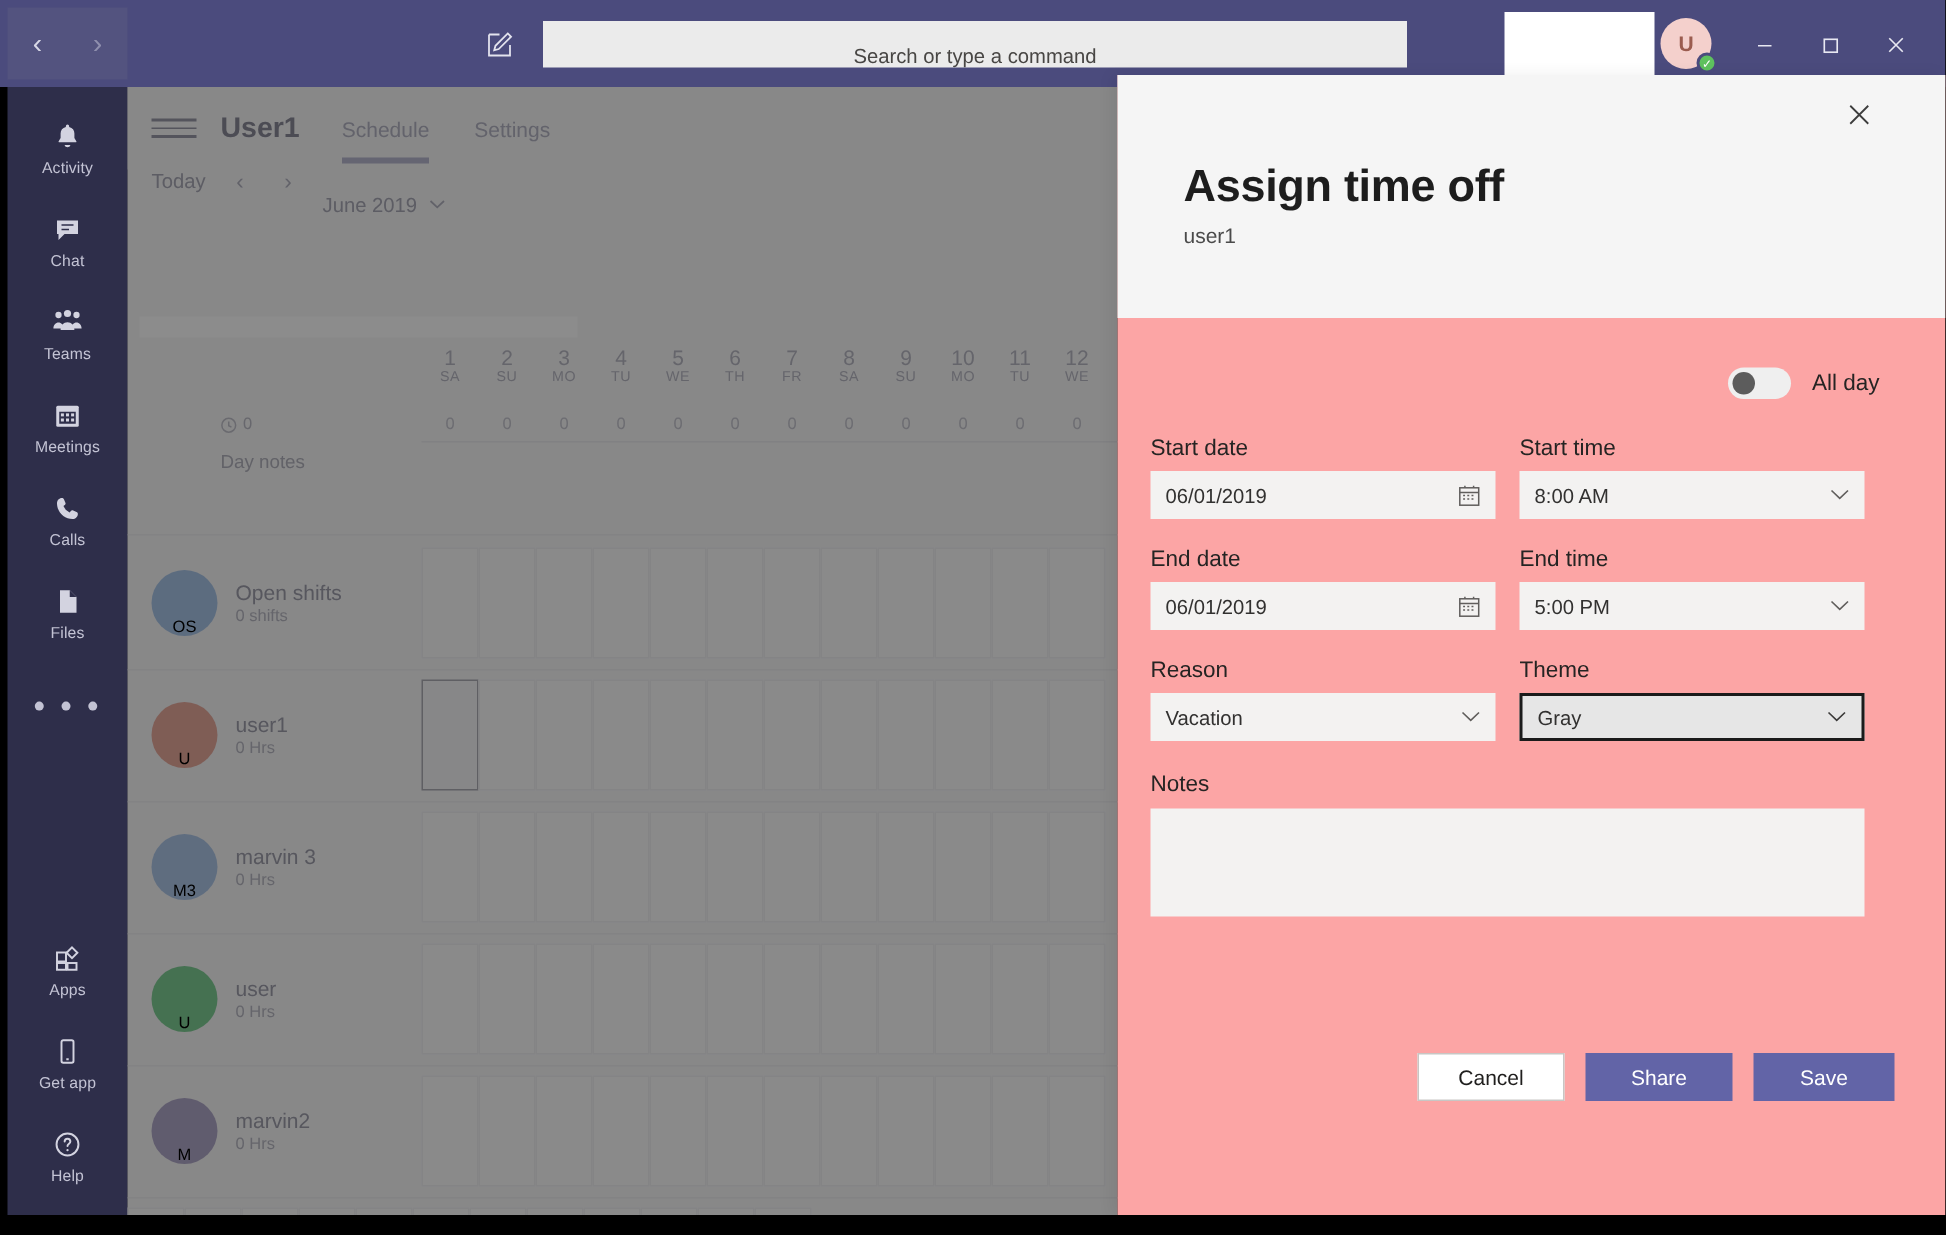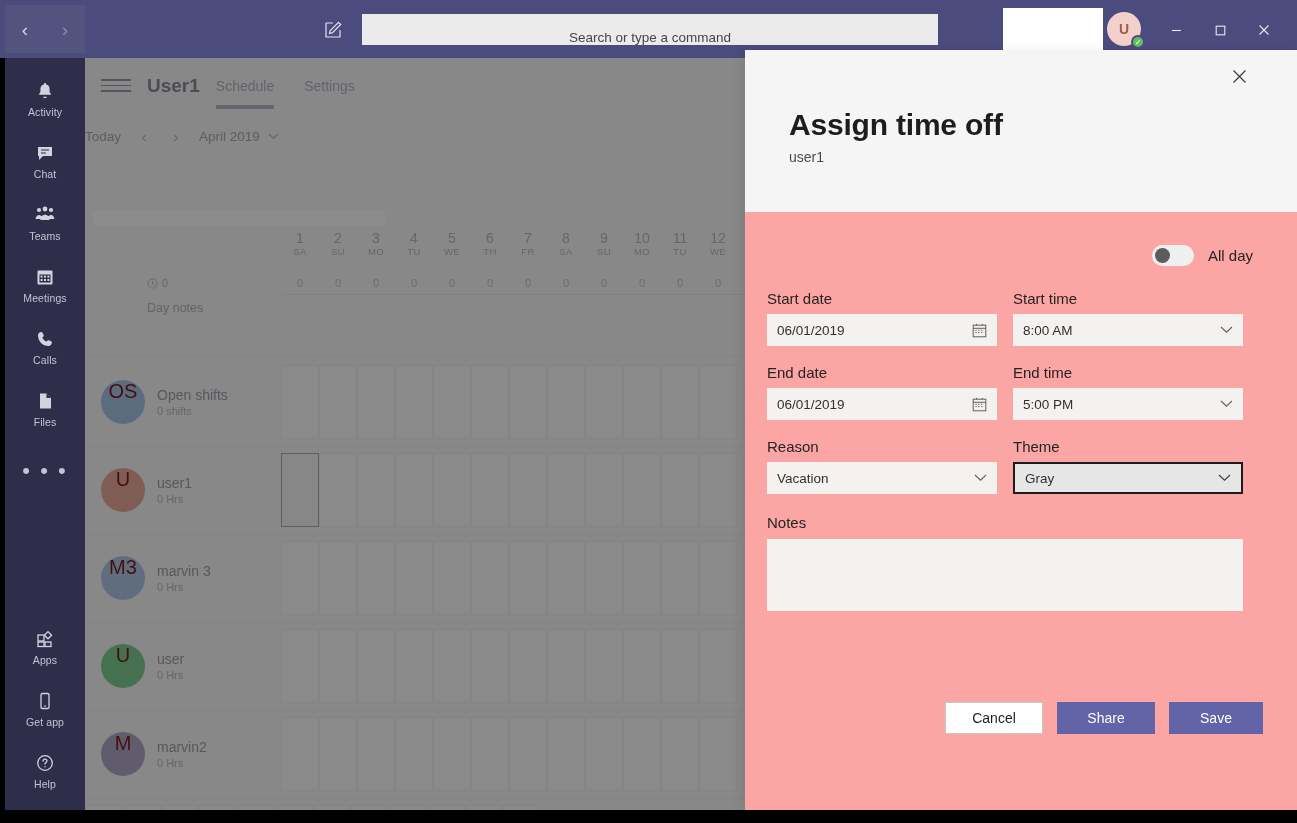--- a/index.html
+++ b/index.html
@@ -103,28 +103,28 @@
     position: relative; height: 55px;
     display: flex; align-items: center;
     padding-left: 16px; gap: 0px;
     background: #f7f7f8;
   }
   .hamb { width: 30px; display:flex; flex-direction:column; gap:4px; }
   .hamb i { display:block; height:1.6px; background:#9a9aa8; }
   .team-title {
     margin-left: 16px; font-size: 19px; font-weight: 700; color: #8b8b99;
   }
-  .tabs { margin-left: 16px; display:flex; gap: 30px; height: 55px; align-items:center; }
+  .tabs { margin-left: 28px; display:flex; gap: 30px; height: 55px; align-items:center; }
   .tab { font-size: 14px; color:#b4b4c4; position:relative; height:55px; display:flex; align-items:center;}
   .tab.active::after {
     content:''; position:absolute; left:0; right:0; bottom: 4px;
     height: 4px; background:#b9b9cf;
   }
   .sched-toolbar {
-    height: 46px; display:flex; align-items:center; gap: 14px;
+    height: 46px; display:flex; padding-left: 16px; gap: 14px;
     font-size: 13.5px; color:#a9a9b6;
   }
   .tb-arrow { font-size:15px; color:#b3b3c0; width:18px; text-align:center; }
   .month-sel { display:flex; align-items:center; gap:8px; }
   .whitebar {
     position: absolute; left: 8px; top: 153px;
     width: 292px; height: 14px; background:#fff;
   }
   .datehead {
     position:absolute; left: 0; top: 172px; width: 660px; height: 38px;
@@ -148,22 +148,22 @@
   }
   .rowsep { position:absolute; left:0; width:660px; height:1px; background:#eeeef0; }
 
   .member-row {
     position:absolute; left:0; width: 660px; height: 88px;
     display:flex; align-items:center;
   }
   .m-left { width:196px; display:flex; align-items:center; padding-left: 16px; gap: 12px; }
   .m-av {
     width: 44px; height: 44px; border-radius: 50%;
-    display:flex; align-items:flex-start; justify-content:center;
-    color:#7f1d1d; font-size: 20px; font-weight:500;
+    display:flex; align-items:flex-end; justify-content:center;
+    color:#000000; font-size: 11px; font-weight:500;
   }
   .m-name { font-size: 14px; color:#9e9eab; line-height: 18px; }
   .m-sub { font-size: 11px; color:#b9b9c3; line-height: 15px; }
   .m-cells { display:flex; }
   .cell {
     width:38px; height: 74px;
     border: 1px solid #f1f1f3; margin-right: 0px;
     background: #fbfbfc;
   }
   .cell.sel { border: 1.5px solid #adadb5; background:#f6f6f7; }
@@ -407,21 +407,21 @@
           <span>Settings</span>
         </div>
       </div>
     </div>
 
     <div class="sched-toolbar">
       <span>Today</span>
       <span class="tb-arrow">‹</span>
       <span class="tb-arrow">›</span>
       <span class="month-sel">
-        <span>April 2019</span>
+        <span>June 2019</span>
         <svg width="11" height="7" viewBox="0 0 11 7" fill="none" stroke="#b3b3c0" stroke-width="1.2">
             <path d="M1 1l4.5 4.2L10 1"></path>
           </svg>
       </span>
     </div>
 
     <div class="whitebar"></div>
 
     <div class="datehead">
       <div class="dh-spacer"></div>

